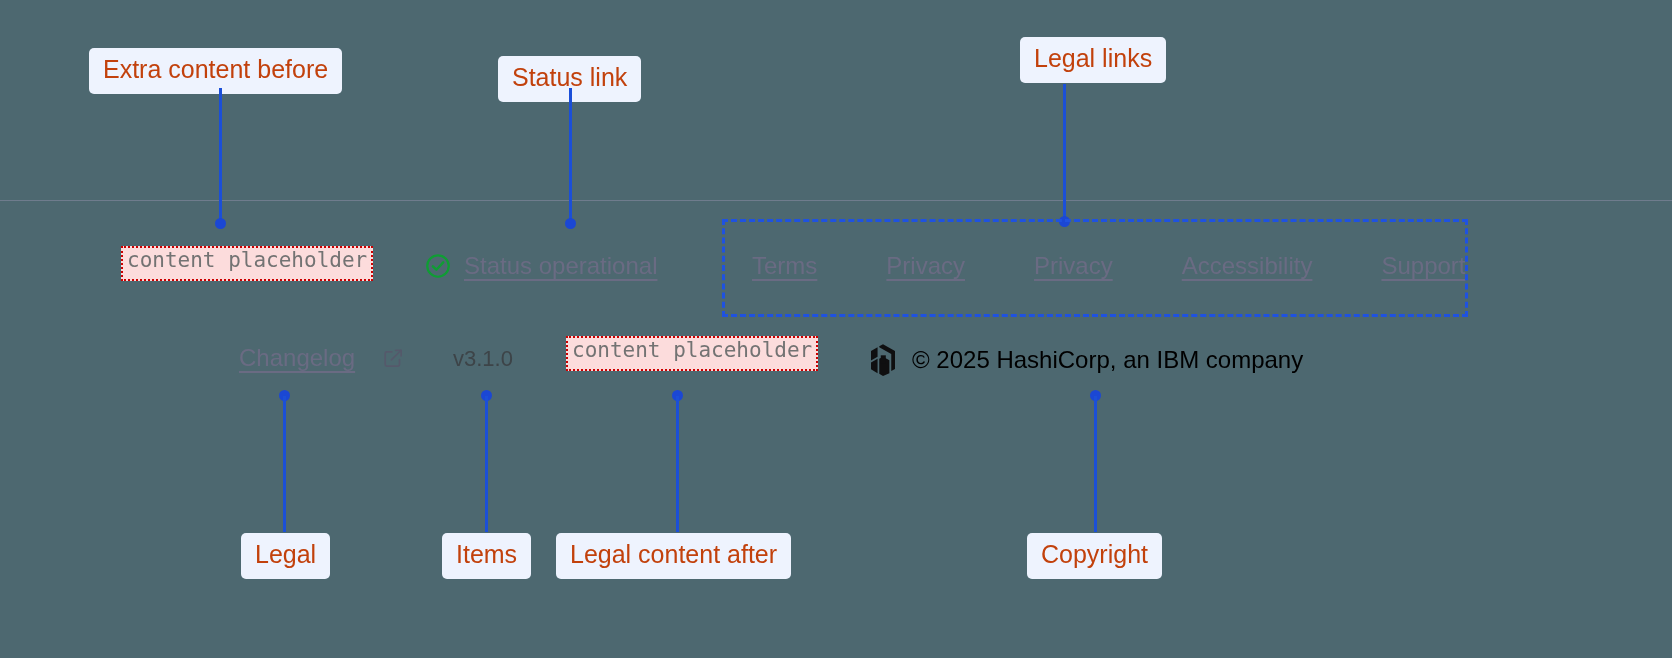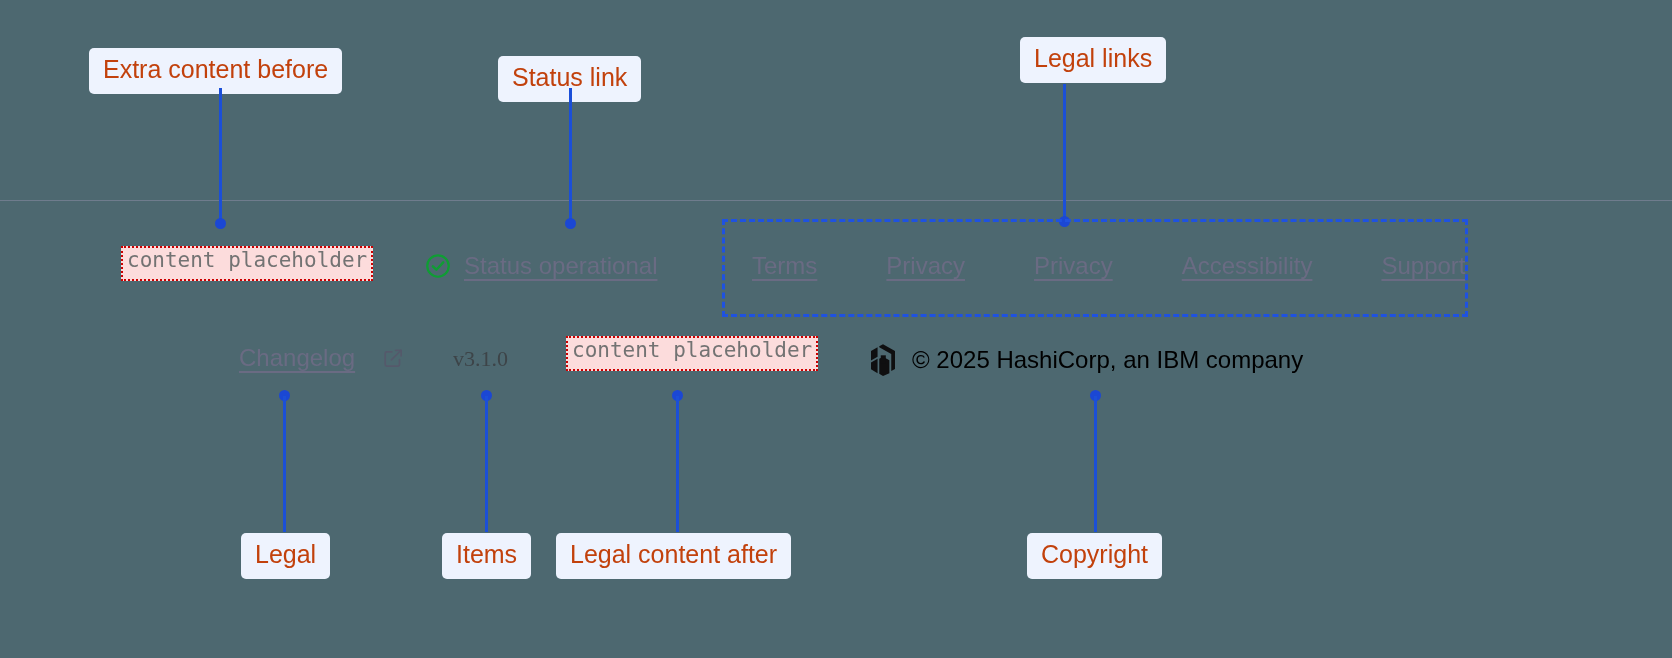--- a/index.html
+++ b/index.html
@@ -85,21 +85,21 @@
     font-size: 24px; color: #6a6b83;
     text-decoration: underline;
     text-underline-offset: 5px;
     text-decoration-thickness: 1.5px;
     white-space: nowrap;
   }
   .ext-icon { width: 24px; height: 24px; display: block; }
 
   .version {
     position: absolute; left: 453px; top: 346px;
-    font-size: 22px; color: #3d4448; white-space: nowrap; font-family: Liberation Serif, serif;
+    font-size: 22px; color: #3d4448; white-space: nowrap;
   }
 
   .brand {
     position: absolute; left: 868px; top: 344px;
     display: flex; align-items: center; gap: 14px;
   }
   .hashi-logo { width: 30px; height: 32px; display: block; }
   .copyright {
     font-size: 24px; color: #000000; white-space: nowrap;
   }

